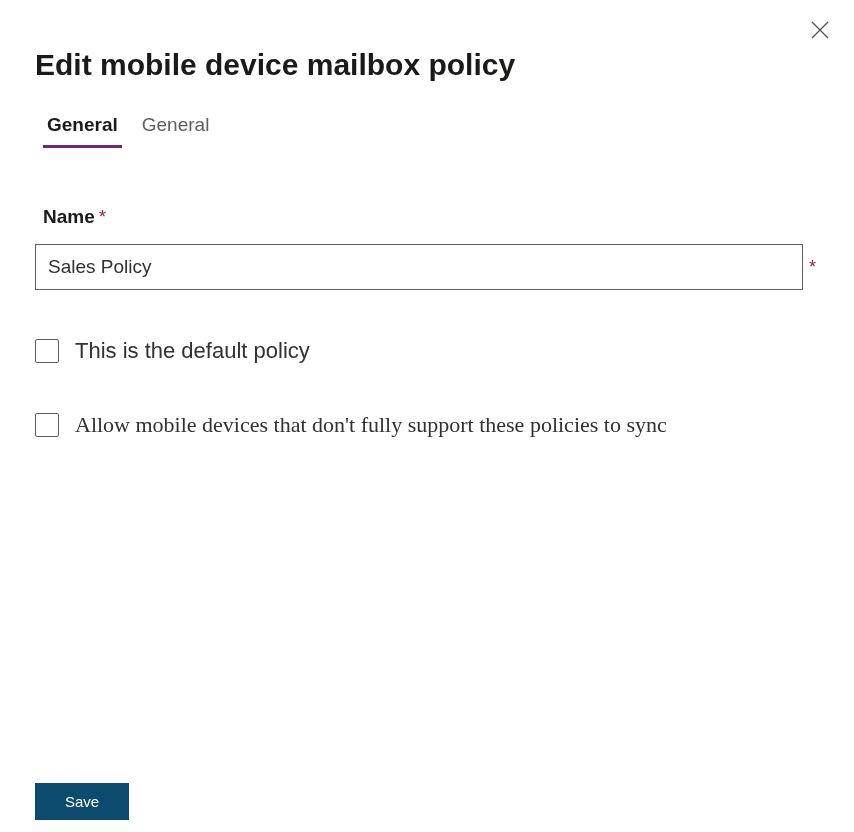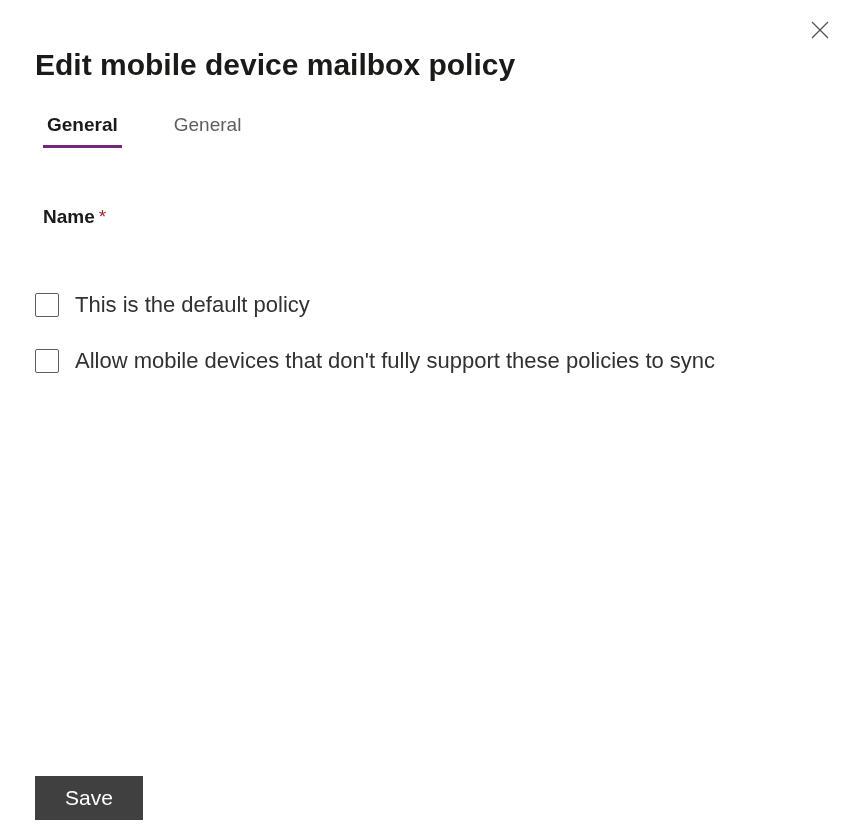--- a/index.html
+++ b/index.html
@@ -35,21 +35,21 @@
     }
     h1.title {
       font-size: 30px;
       font-weight: 700;
       color: #1b1a19;
       margin-top: 28px;
       margin-bottom: 32px;
     }
     .tabs {
       display: flex;
-      gap: 56px;
+      gap: 24px;
       margin-bottom: 60px;
       padding-left: 12px;
     }
     .tab {
       font-size: 19px;
       color: #605e5c;
       padding-bottom: 10px;
       cursor: pointer;
       position: relative;
     }
@@ -103,21 +103,22 @@
       font-size: 18px;
       width: 10px;
     }
     .checkbox-row {
       display: flex;
       align-items: center;
       gap: 16px;
       margin-top: 48px;
     }
     .checkbox-row + .checkbox-row {
-      margin-top: 30px;
+      margin-top: 48px;
+      font-family: Liberation Serif, serif;
     }
     .checkbox {
       width: 24px;
       height: 24px;
       border: 1px solid #605e5c;
       background: #fff;
       flex-shrink: 0;
       cursor: pointer;
       border-radius: 2px;
     }
@@ -125,24 +126,24 @@
       font-size: 22px;
       color: #323130;
       cursor: pointer;
     }
     .footer {
       position: absolute;
       left: 35px;
       bottom: 12px;
     }
     .save-btn {
-      background: #404040;
+      background: #0c4a6e;
       color: #ffffff;
       border: none;
-      font-size: 21px;
+      font-size: 15px;
       font-weight: 400;
       padding: 10px 30px;
       cursor: pointer;
       font-family: inherit;
     }
   </style>
 </head>
 <body>
 
 <div class="close-btn">
@@ -156,20 +157,24 @@
 
 <div class="tabs">
   <div class="tab active">General</div>
   <div class="tab">General</div>
 </div>
 
 <div class="field-group">
   <span class="field-label">
     <span>Name</span><span class="required">*</span>
   </span>
+  <div class="input-row">
+    <input type="text" class="text-input" value="Sales Policy" style="">
+    <span class="required-aside">*</span>
+  </div>
 </div>
 
 <div class="checkbox-row">
   <div class="checkbox"></div>
   <span class="checkbox-label">This is the default policy</span>
 </div>
 
 <div class="checkbox-row">
   <div class="checkbox"></div>
   <span class="checkbox-label">Allow mobile devices that don't fully support these policies to sync</span>

